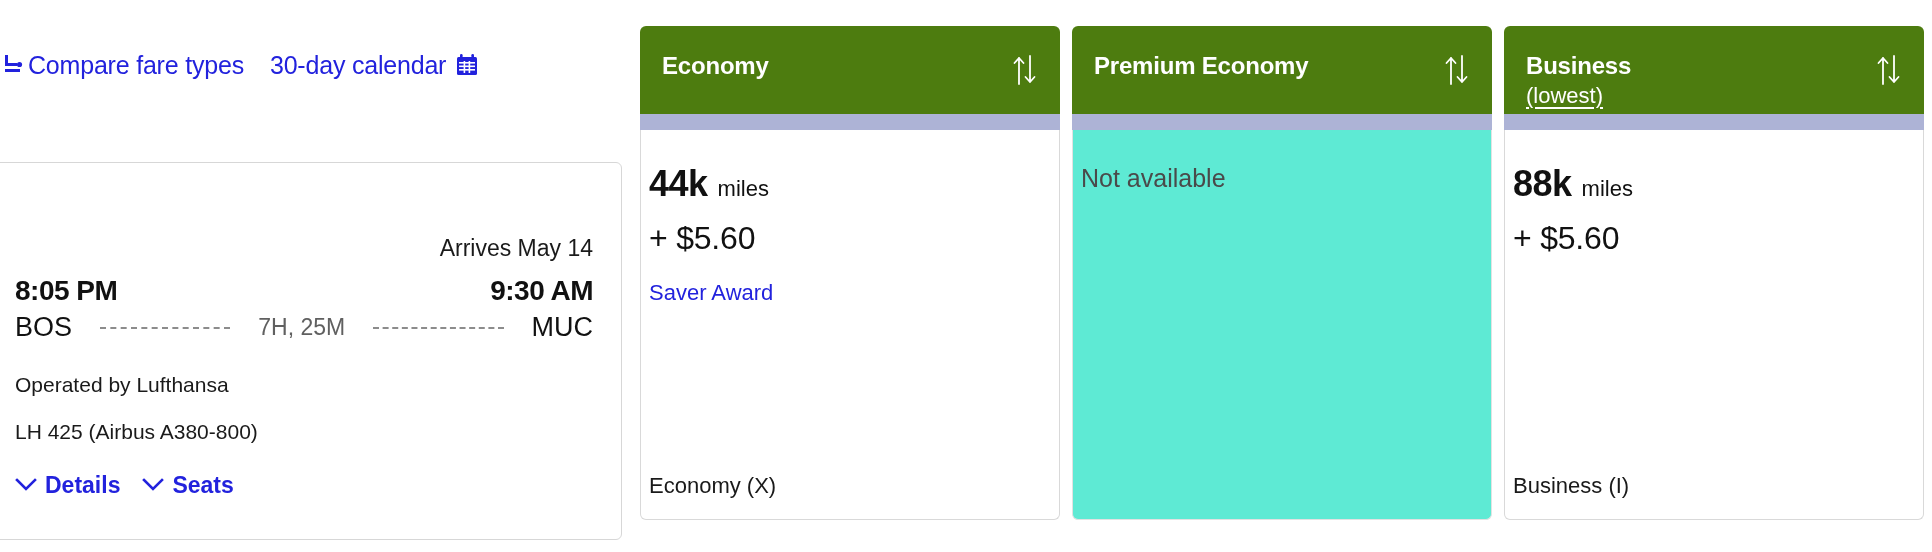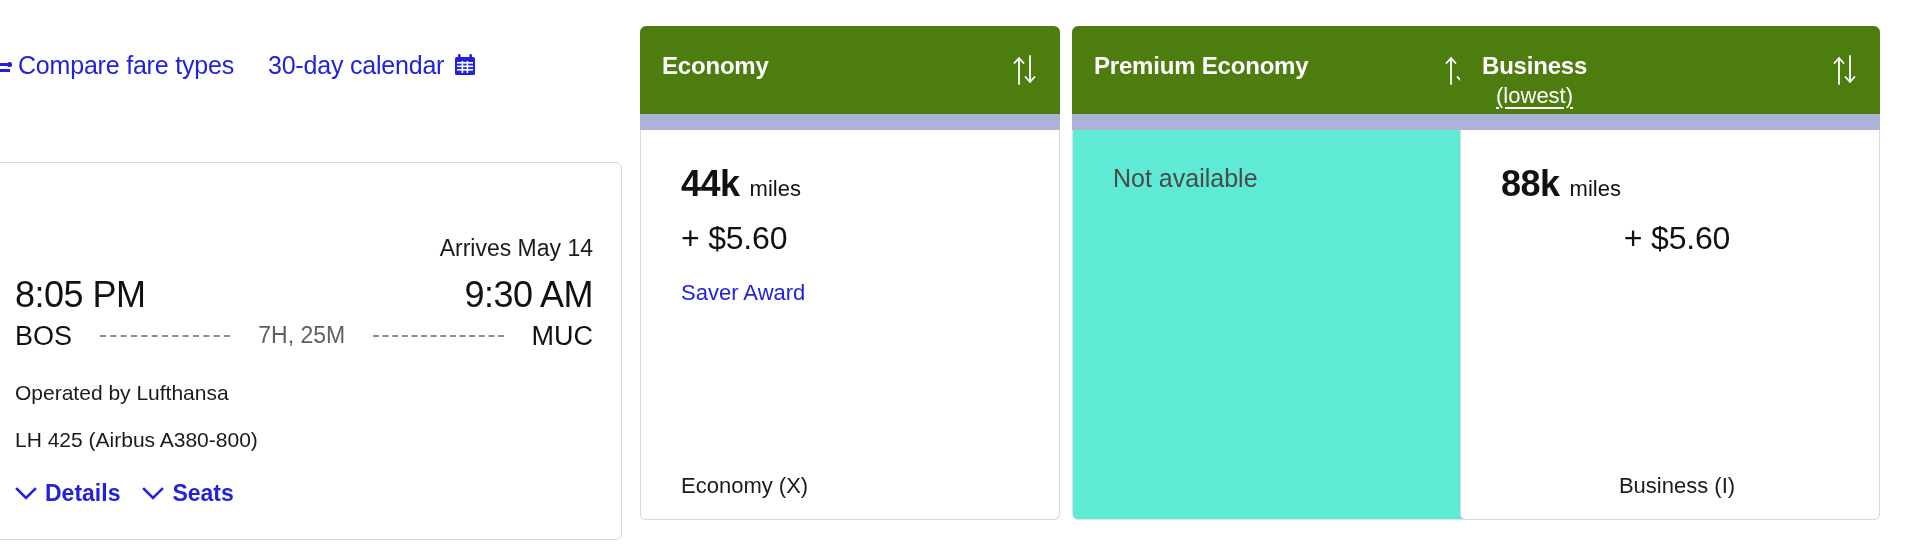--- a/index.html
+++ b/index.html
@@ -13,26 +13,26 @@
     height: 552px;
     font-family: "Liberation Sans", "DejaVu Sans", sans-serif;
     color: #111111;
     overflow: hidden;
     position: relative;
   }
 
   
   .toolbar {
     position: absolute;
-    left: 0;
+    left: 10px;
     top: 44px;
     height: 42px;
     display: flex;
     align-items: center;
-    gap: 8px;
+    gap: 0;
   }
   .compare-seat-icon {
     width: 22px;
     height: 26px;
     margin-left: -8px;
     margin-right: 4px;
     display: block;
     flex: none;
   }
   .tool-link {
@@ -83,22 +83,22 @@
     margin-top: 44px;
     line-height: 1;
   }
   .times {
     display: flex;
     justify-content: space-between;
     align-items: baseline;
     margin-top: 16px;
   }
   .time {
-    font-size: 36px;
-    font-weight: 400;
+    font-size: 28px;
+    font-weight: 700;
     color: #111;
     letter-spacing: -0.5px;
     line-height: 1.05;
     text-align: center;
   }
   .route {
     display: flex;
     align-items: center;
     margin-top: 6px;
     gap: 12px;
@@ -151,21 +151,21 @@
   }
 
   
   .fare-col {
     position: absolute;
     top: 26px;
     width: 420px;
   }
   .fare-col.c1 { left: 640px; }
   .fare-col.c2 { left: 1072px; }
-  .fare-col.c3 { left: 1460px; text-align: center; }
+  .fare-col.c3 { left: 1504px; }
 
   .fare-header {
     height: 88px;
     background: #4d7c0f;
     border-top-left-radius: 6px;
     border-top-right-radius: 6px;
     box-sizing: border-box;
     padding: 26px 22px 14px 22px;
     display: flex;
     align-items: flex-start;
@@ -203,21 +203,21 @@
     background: #adb3d6;
   }
   .fare-body {
     height: 390px;
     background: #ffffff;
     border: 1px solid #d9d9d9;
     border-top: none;
     border-bottom-left-radius: 6px;
     border-bottom-right-radius: 6px;
     box-sizing: border-box;
-    padding: 36px 26px 22px 40px;
+    padding: 36px 26px 22px 8px;
     position: relative;
     display: flex;
     flex-direction: column;
   }
   .fare-body.unavailable {
     background: #5eead4;
     border-color: #e2e2e2;
   }
   .miles-row {
     display: flex;

